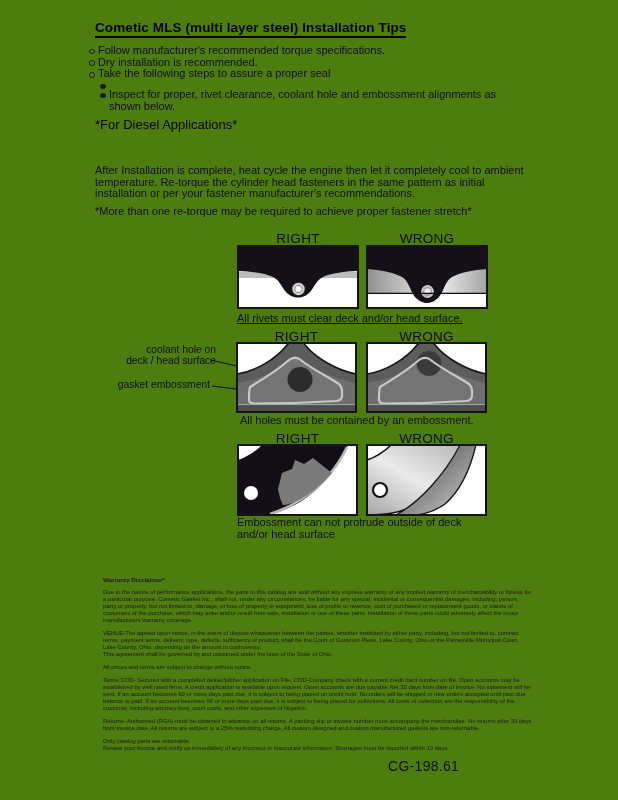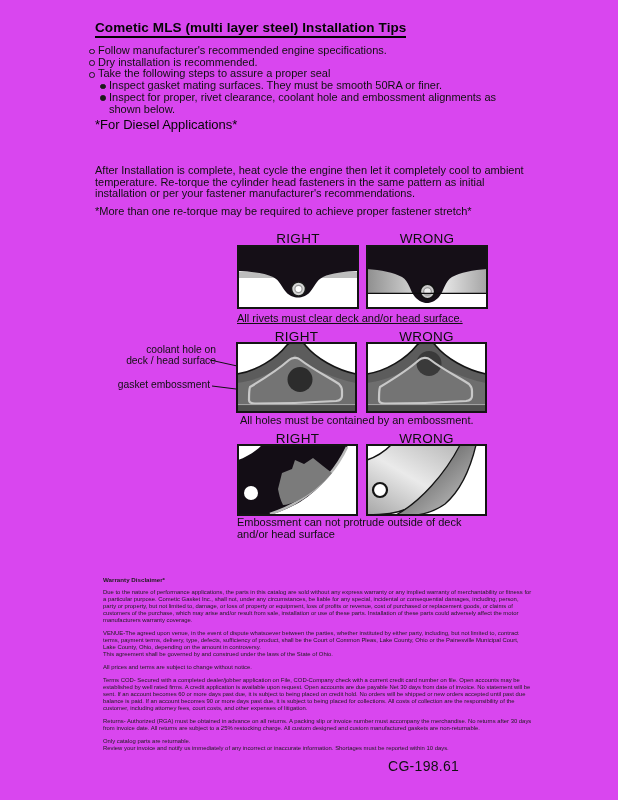--- a/index.html
+++ b/index.html
@@ -1,18 +1,18 @@
 <!DOCTYPE html>
 <html><head>
 <meta charset="utf-8">
 <style>
   html,body{margin:0;padding:0;background:#ffffff;}
   body{width:618px;height:800px;font-family:"Liberation Sans", sans-serif;color:#0e0e0e;
        -webkit-font-smoothing:antialiased;}
-  .page{position:relative;width:618px;height:800px;background:#d946ef;overflow:hidden;}
+  .page{position:relative;width:618px;height:800px;background:#4d7c0f;overflow:hidden;}
   .abs{position:absolute;}
 
   .title{left:95px;top:20px;font-size:13.5px;font-weight:bold;letter-spacing:.1px;
          border-bottom:2px solid #000;padding-bottom:1px;color:#050505;}
 
   .bullets{left:89px;top:45px;font-size:11px;line-height:11.7px;color:#101010;width:440px;}
   .brow{display:flex;align-items:flex-start;}
   .brow.sub{margin-left:11px;}
   .mk{flex:0 0 auto;width:3.5px;height:3.5px;border-radius:50%;margin:3.6px 3.5px 0 0;}
   .mk.open{border:1px solid #1a1a1a;}
@@ -38,33 +38,32 @@
 </head>
 <body>
 
 <div class="page">
 
   <div class="abs title">Cometic MLS (multi layer steel) Installation Tips</div>
 
   <div class="abs bullets">
     <div class="brow">
       <span class="mk open"></span>
-      <span>Follow manufacturer's recommended engine specifications.</span>
+      <span>Follow manufacturer's recommended torque specifications.</span>
     </div>
     <div class="brow">
       <span class="mk open"></span>
       <span>Dry installation is recommended.</span>
     </div>
     <div class="brow">
       <span class="mk open"></span>
       <span>Take the following steps to assure a proper seal</span>
     </div>
     <div class="brow sub">
       <span class="mk fill"></span>
-      <span>Inspect gasket mating surfaces.  They must be smooth 50RA or finer.</span>
     </div>
     <div class="brow sub">
       <span class="mk fill"></span>
       <span>Inspect for proper, rivet clearance, coolant hole and embossment alignments as shown below.</span>
     </div>
   </div>
 
   <div class="abs h2">*For Diesel Applications*</div>
   <div class="abs para p2">After Installation is complete, heat cycle the engine then let it completely cool to ambient temperature. Re-torque the cylinder head fasteners in the same pattern as initial installation or per your fastener manufacturer's recommendations.</div>
   <div class="abs para pnote">*More than one re-torque may be required to achieve proper fastener stretch*</div>

